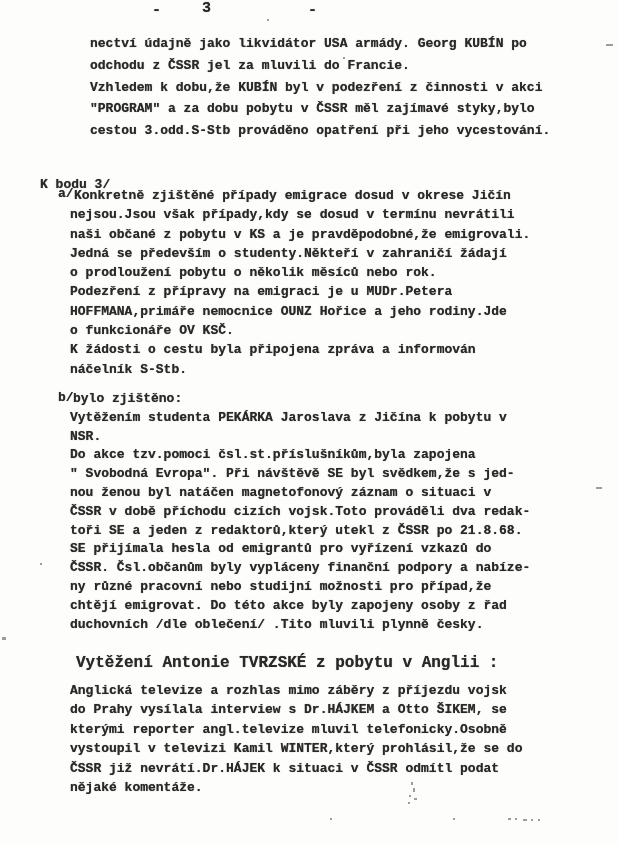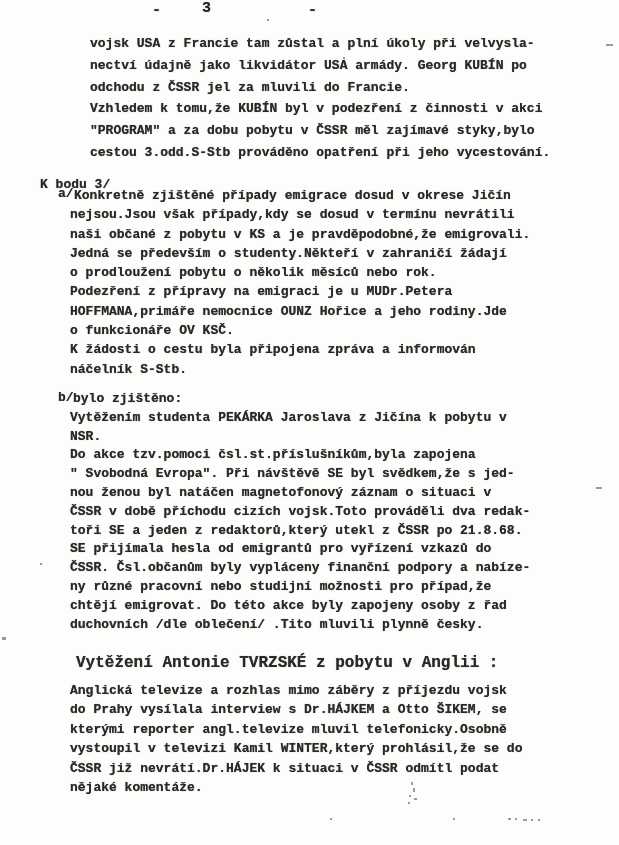--- a/index.html
+++ b/index.html
@@ -75,24 +75,23 @@
 <body>
 
 <div class="page">
   <div class="text-layer">
 
     <span class="abs tl pn pn-dash1">-</span>
     <span class="abs tl pn pn-num">3</span>
     <span class="abs tl pn pn-dash2">-</span>
 
     <div class="abs intro">
-      <div class="tl">vojsk USA z Francie tam zůstal a plní úkoly při velvysla-</div>
       <div class="tl">nectví údajně jako likvidátor USA armády. Georg KUBÍN po</div>
       <div class="tl">odchodu z ČSSR jel za mluvili do Francie.</div>
-      <div class="tl">Vzhledem k tomu,že KUBÍN byl v podezření z činnosti v akci</div>
+      <div class="tl">Vzhledem k dobu,že KUBÍN byl v podezření z činnosti v akci</div>
       <div class="tl">"PROGRAM" a za dobu pobytu v ČSSR měl zajímavé styky,bylo</div>
       <div class="tl">cestou 3.odd.S-Stb prováděno opatření při jeho vycestování.</div>
     </div>
 
     <div class="abs tl heading">K bodu 3/</div>
 
     <span class="abs tl marker-a">a/</span>
     <div class="abs lines-a">
       <div class="tl">Konkretně zjištěné případy emigrace dosud v okrese Jičín</div>
       <div class="tl">nejsou.Jsou však případy,kdy se dosud v termínu nevrátili</div>

